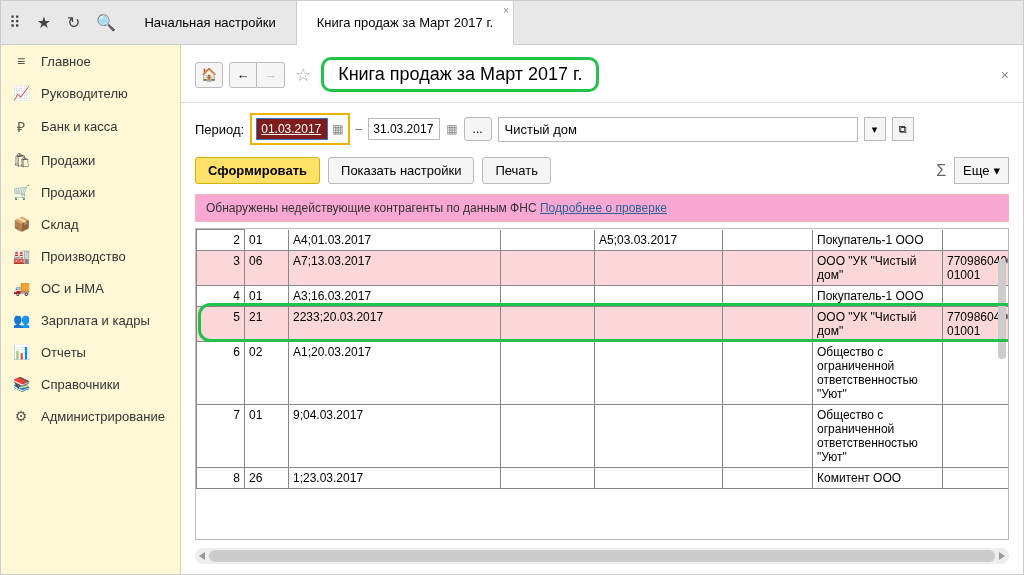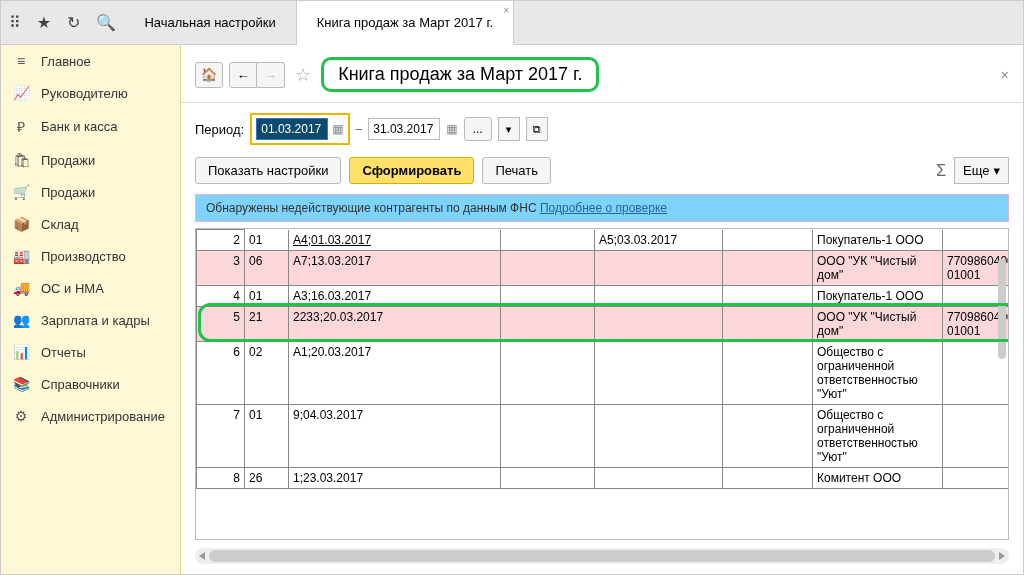--- a/index.html
+++ b/index.html
@@ -20,33 +20,33 @@
 .icon-btn-group { display: flex; }
 .icon-btn-group .icon-btn:first-child { border-radius: 3px 0 0 3px; }
 .icon-btn-group .icon-btn:last-child { border-radius: 0 3px 3px 0; border-left: none; }
 .star-outline { font-size: 18px; color: #aaa; cursor: pointer; margin: 0 4px; }
 .title-box { border: 3px solid #21c24b; border-radius: 10px; padding: 4px 14px; font-size: 18px; font-weight: normal; }
 .header-close { margin-left: auto; font-size: 14px; color: #888; cursor: pointer; }
 .period-row { display: flex; align-items: center; gap: 6px; padding: 10px 14px 8px; }
 .label { font-size: 13px; }
 .period-box { border: 2px solid #f0b400; padding: 3px 4px; display: flex; align-items: center; gap: 4px; }
 .date-input { width: 72px; border: 1px solid #bbb; padding: 3px 4px; font-size: 12px; text-align: left; }
-.date-input.selected { background: #0c4a6e; color: #fff; border: 1px solid #3a75c4; }
+.date-input.selected { background: #7f1d1d; color: #fff; border: 1px solid #3a75c4; text-decoration: underline; }
 .cal-icon { color: #888; font-size: 12px; cursor: pointer; }
 .dash { color: #666; }
 .ellipsis-btn { border: 1px solid #bbb; background: #f5f5f5; padding: 4px 8px; border-radius: 3px; cursor: pointer; }
 .org-input { flex: 1; max-width: 360px; border: 1px solid #bbb; padding: 4px 6px; font-size: 13px; background: #fff; }
 .small-btn { border: 1px solid #bbb; background: #f5f5f5; width: 22px; height: 24px; display: flex; align-items: center; justify-content: center; cursor: pointer; font-size: 11px; }
 .action-row { display: flex; align-items: center; gap: 8px; padding: 4px 14px 10px; }
 .btn { border: 1px solid #bbb; border-radius: 3px; padding: 5px 12px; font-size: 13px; cursor: pointer; background: #f5f5f5; }
 .btn.primary { background: #ffe169; border: 1px solid #d4b300; font-weight: bold; }
 .sigma { margin-left: auto; font-size: 16px; color: #666; }
 .sum-input { width: 160px; border: 1px solid #bbb; padding: 4px 6px; text-align: right; font-size: 13px; }
 .more-btn { border: 1px solid #bbb; border-radius: 0; padding: 5px 8px; background: #f5f5f5; display: flex; align-items: center; gap: 4px; cursor: pointer; font-size: 13px; }
-.warning-bar { background: #7dd3fc; border: 1px solid #f2b5b8; margin: 0 14px 6px; padding: 6px 10px; font-size: 12px; color: #333; }
+.warning-bar { background: #f9a8d4; border: 1px solid #f2b5b8; margin: 0 14px 6px; padding: 6px 10px; font-size: 12px; color: #333; }
 .warning-bar a { color: #2a6496; text-decoration: underline; cursor: pointer; }
 .table-wrap { flex: 1; margin: 0 14px 8px; border: 1px solid #bbb; overflow: hidden; position: relative; }
 .table-scroll { overflow: auto; height: 100%; position: relative; }
 .data-table { border-collapse: collapse; width: 100%; font-size: 12px; table-layout: fixed; }
 .data-table td { border: 1px solid #888; padding: 3px 4px; vertical-align: top; word-wrap: break-word; }
 .data-table .c0 { width: 48px; text-align: right; }
 .data-table .c1 { width: 44px; }
 .data-table .c2 { width: 212px; }
 .data-table .c3 { width: 94px; }
 .data-table .c4 { width: 128px; }
@@ -148,27 +148,28 @@
     <div class="period-row">
       <span class="label">Период:</span>
       <div class="period-box">
         <span class="date-input selected">01.03.2017</span>
         <span class="cal-icon">▦</span>
       </div>
       <span class="dash">–</span>
       <span class="date-input">31.03.2017</span>
       <span class="cal-icon">▦</span>
       <div class="ellipsis-btn">...</div>
+      <input class="org-input" value="Чистый дом" style="">
       <div class="small-btn">▾</div>
       <div class="small-btn">⧉</div>
     </div>
 
     <div class="action-row">
+      <button class="btn primary">Сформировать</button>
       <button class="btn">Показать настройки</button>
-      <button class="btn primary">Сформировать</button>
       <button class="btn">Печать</button>
       <span class="sigma">Σ</span>
       <div class="more-btn">
           <span>Еще</span>
           <span>▾</span>
         </div>
     </div>
 
     <div class="warning-bar">
       <span>Обнаружены недействующие контрагенты по данным ФНС </span><a>Подробнее о проверке</a>
@@ -184,21 +185,21 @@
               <col class="c3">
               <col class="c4">
               <col class="c5">
               <col class="c6">
               <col class="c7">
             </colgroup>
           <tbody id="table-body">
               <tr>
                 <td class="c0">2</td>
                 <td class="c1" style="border-top: none;">01</td>
-                <td class="c2" style="border-top: none; text-decoration: underline;">A4;01.03.2017</td>
+                <td class="c2" style="border-top: none;">A4;01.03.2017</td>
                 <td class="c3" style="border-top: none;"></td>
                 <td class="c4" style="border-top: none;">A5;03.03.2017</td>
                 <td class="c5" style="border-top: none;"></td>
                 <td class="c6" style="border-top: none;">Покупатель-1 ООО</td>
                 <td class="c7" style="border-top: none;"></td>
               </tr>
               <tr class="pink">
                 <td class="c0">3</td>
                 <td class="c1">06</td>
                 <td class="c2">A7;13.03.2017</td>

